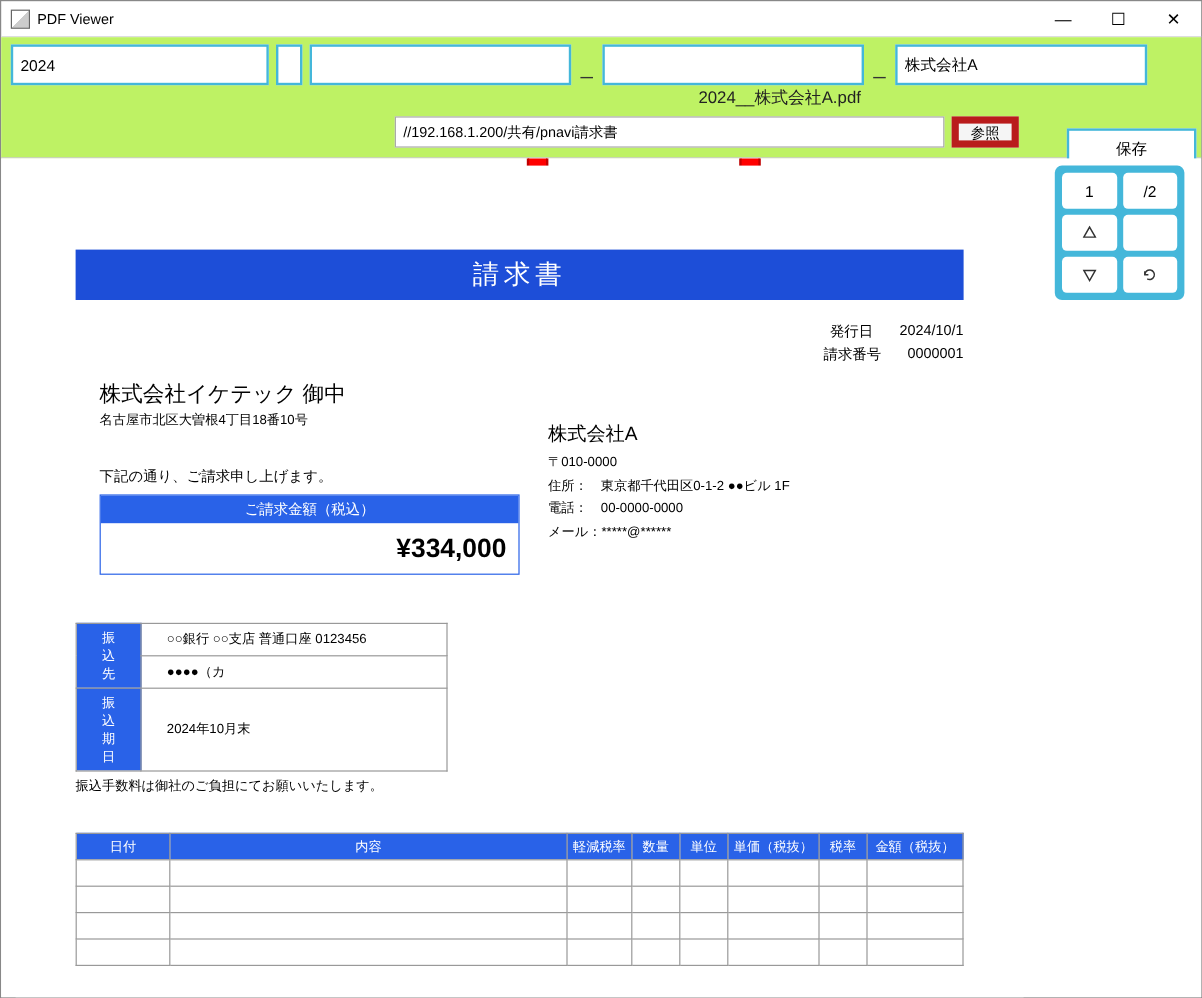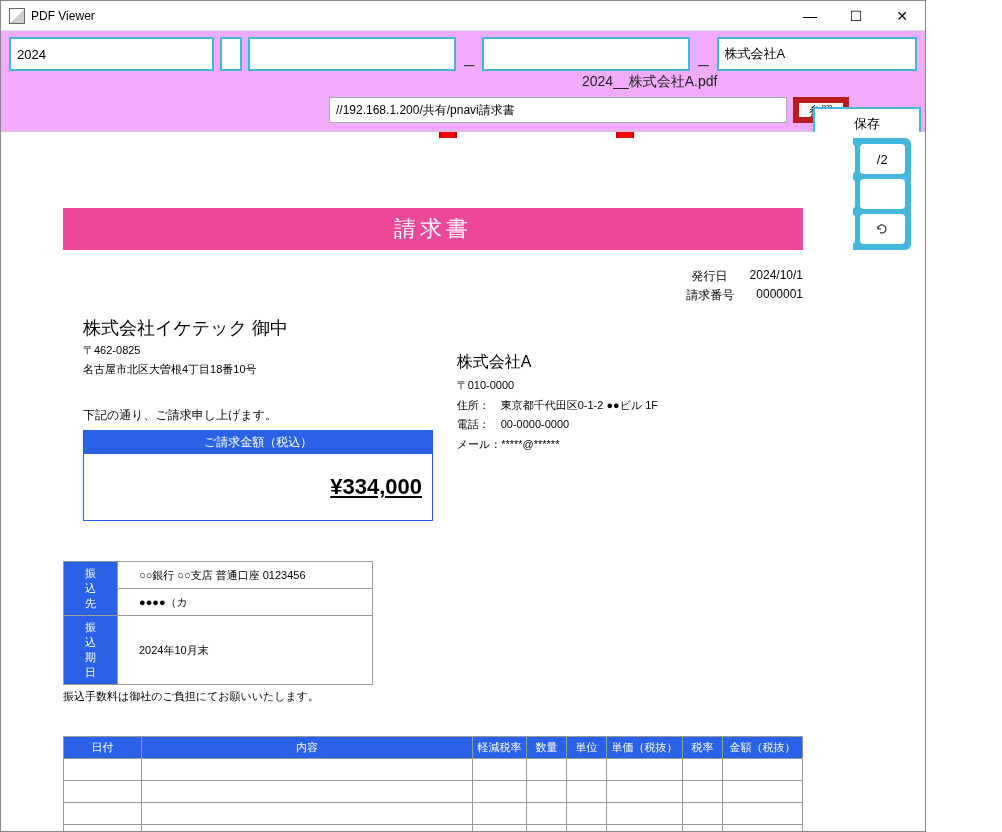--- a/index.html
+++ b/index.html
@@ -1,25 +1,25 @@
 <!DOCTYPE html>
 <html><head>
   <meta charset="utf-8">
   <style>
     * { box-sizing: border-box; margin: 0; padding: 0; }
     body { font-family: "Meiryo UI", "MS PGothic", sans-serif; font-size: 13px; background: #fff; }
     
-    .window { width: 926px; height: 832px; border: 1px solid #888; display: flex; flex-direction: column; background: #fff; }
+    .window { width: 1002px; height: 832px; border: 1px solid #888; display: flex; flex-direction: column; background: #fff; }
     .titlebar { height: 30px; display: flex; align-items: center; border-bottom: 1px solid #ddd; padding: 0 0 0 8px; }
     .titlebar-icon { width: 16px; height: 16px; border: 1px solid #666; margin-right: 6px; background: linear-gradient(135deg, #fff 50%, #ccc 50%); }
     .titlebar-text { flex: 1; font-size: 12px; }
     .titlebar-btns { display: flex; }
     .titlebar-btn { width: 46px; height: 30px; display: flex; align-items: center; justify-content: center; font-size: 14px; }
     
-    .toolbar { background: #f0abfc; padding: 6px 8px 8px 8px; border-bottom: 1px solid #ccc; }
+    .toolbar { background: #bef264; padding: 6px 8px 8px 8px; border-bottom: 1px solid #ccc; }
     .tool-row1 { display: flex; gap: 6px; align-items: center; }
     .tool-input { height: 34px; border: 2px solid #44b7da; background: #fff; padding: 0 6px; font-size: 13px; }
     .sep { font-size: 18px; color: #333; padding: 0 2px; align-self: flex-end; padding-bottom: 4px; }
     .tool-row2 { display: flex; align-items: flex-start; margin-top: 2px; }
     .filename-label { font-size: 14px; color: #222; }
     .path-row { display: flex; gap: 6px; align-items: center; margin-top: 6px; }
     .path-input { flex: 1; height: 26px; border: 1px solid #aaa; padding: 0 6px; font-size: 12px; }
     .browse-btn { height: 26px; padding: 0 10px; border: 6px solid #b91c1c; background: #f5f5f5; font-size: 12px; }
     .save-btn { position: absolute; right: 4px; top: 106px; width: 108px; height: 34px; border: 2px solid #44b7da; background: #fff; font-size: 13px; }
     
@@ -28,36 +28,36 @@
     .page-nav { position: absolute; right: 14px; top: 6px; width: 108px; background: #44b7da; border-radius: 6px; padding: 6px; display: grid; grid-template-columns: 1fr 1fr; gap: 5px; }
     .nav-cell { height: 30px; background: #fff; border-radius: 4px; display: flex; align-items: center; justify-content: center; font-size: 13px; }
     .nav-arrow svg { width: 12px; height: 12px; }
     
     .annotation { position: absolute; font-size: 16px; font-weight: bold; color: #e60000; }
     .arrow-red { position: absolute; }
     .arrow-red svg { display: block; }
     
     .pdf-page { position: absolute; left: 12px; top: 6px; width: 840px; height: 820px; background: #fff; padding: 70px 50px 0 50px; overflow: hidden; }
     
-    .invoice-title { background: #ec4899; color: #fff; text-align: center; padding: 6px 10px; font-size: 22px; letter-spacing: 4px; margin-bottom: 18px; }
+    .invoice-title { background: #1d4ed8; color: #fff; text-align: center; padding: 6px 10px; font-size: 22px; letter-spacing: 4px; margin-bottom: 18px; }
     
     .meta-right { text-align: right; font-size: 12px; }
     .meta-right .row { display: flex; justify-content: flex-end; gap: 22px; margin-bottom: 2px; }
     
     .two-col { display: flex; margin-top: 12px; }
     .left-col { flex: 1.05; margin-left: 20px; }
     .right-col { flex: 1; padding-left: 10px; }
     
     .recipient-name { font-size: 18px; margin-bottom: 2px; }
     .small { font-size: 11px; margin-bottom: 2px; line-height: 1.5; }
     .intro { font-size: 12px; margin-top: 30px; }
     
     .amount-box { border: 1px solid #2962e8; margin-top: 6px; width: 350px; }
     .amount-head { background: #2962e8; color: #fff; text-align: center; font-size: 12px; padding: 3px 0; }
-    .amount-val { text-align: right; font-size: 22px; padding: 20px 10px; font-weight: bold; text-decoration: underline; }
+    .amount-val { text-align: right; font-size: 22px; padding: 8px 10px; font-weight: bold; }
     
     .sender-name { font-size: 16px; margin-bottom: 4px; }
     .sender-line { font-size: 11px; margin-bottom: 2px; line-height: 1.6; }
     .label-k { display: inline-block; min-width: 44px; }
     
     .bank-table { border-collapse: collapse; margin-top: 40px; font-size: 11px; width: 310px; }
     .bank-table td { border: 1px solid #999; padding: 4px 21px; }
     .bank-head { background: #2962e8; color: #fff; text-align: center; width: 54px; }
     .fee-note { font-size: 11px; margin-top: 4px; }
     
@@ -158,21 +158,20 @@
         </div>
         <div class="row">
           <span>請求番号</span>
           <span>0000001</span>
         </div>
       </div>
 
       <div class="two-col">
         <div class="left-col">
           <div class="recipient-name">株式会社イケテック 御中</div>
-          <div class="small">〒462-0825</div>
           <div class="small">名古屋市北区大曽根4丁目18番10号</div>
           <div class="intro">下記の通り、ご請求申し上げます。</div>
           <div class="amount-box">
             <div class="amount-head">ご請求金額（税込）</div>
             <div class="amount-val">¥334,000</div>
           </div>
         </div>
         <div class="right-col" style="padding-top:36px;">
           <div class="sender-name">株式会社A</div>
           <div class="sender-line">〒010-0000</div>

